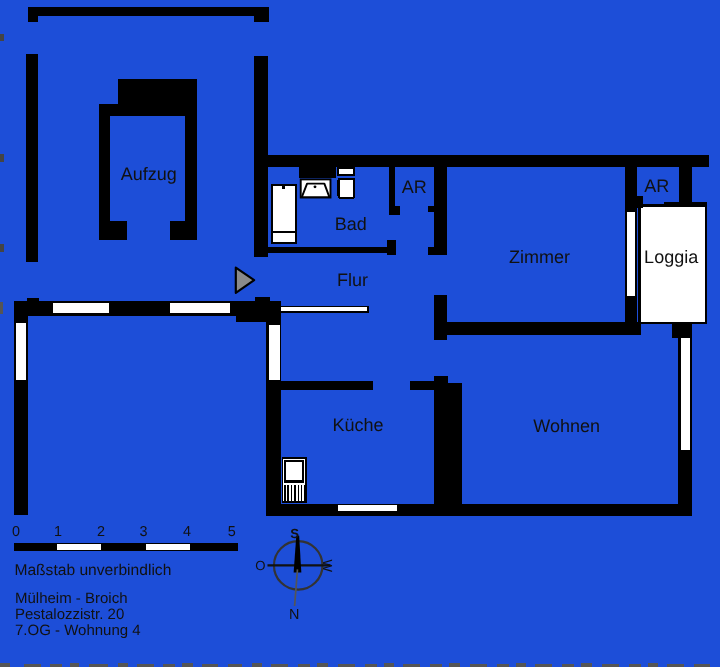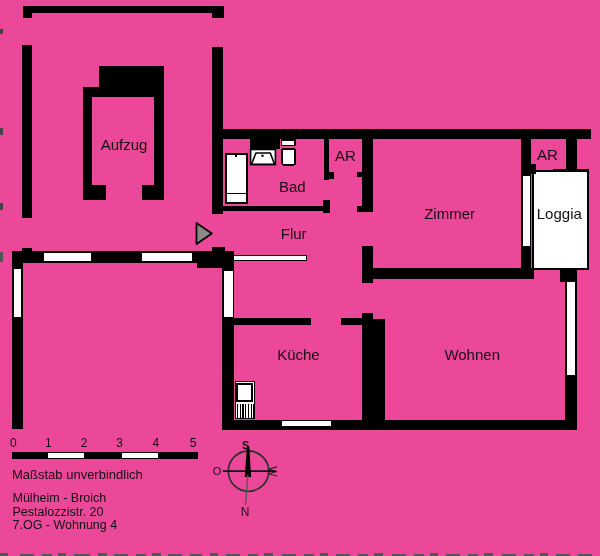--- a/index.html
+++ b/index.html
@@ -1,16 +1,16 @@
 <!DOCTYPE html>
 <html><head>
 <meta charset="utf-8">
 <style>
 html,body{margin:0;padding:0;background:#fff}
-#c{position:relative;width:600px;height:556px;background:#ec4899;font-family:"Liberation Sans",sans-serif}
+#c{position:relative;width:600px;height:556px;background:#1d4ed8;font-family:"Liberation Sans",sans-serif}
 text{font-family:"Liberation Sans",sans-serif;fill:#111}
 </style>
 </head>
 <body>
 <div id="c">
 <svg width="600" height="556" viewBox="0 0 600 556" shape-rendering="crispEdges">
 
 <g>
 <rect x="23" y="6" width="201" height="7" fill="#000"></rect>
 <rect x="23" y="6" width="9" height="12" fill="#000"></rect>

